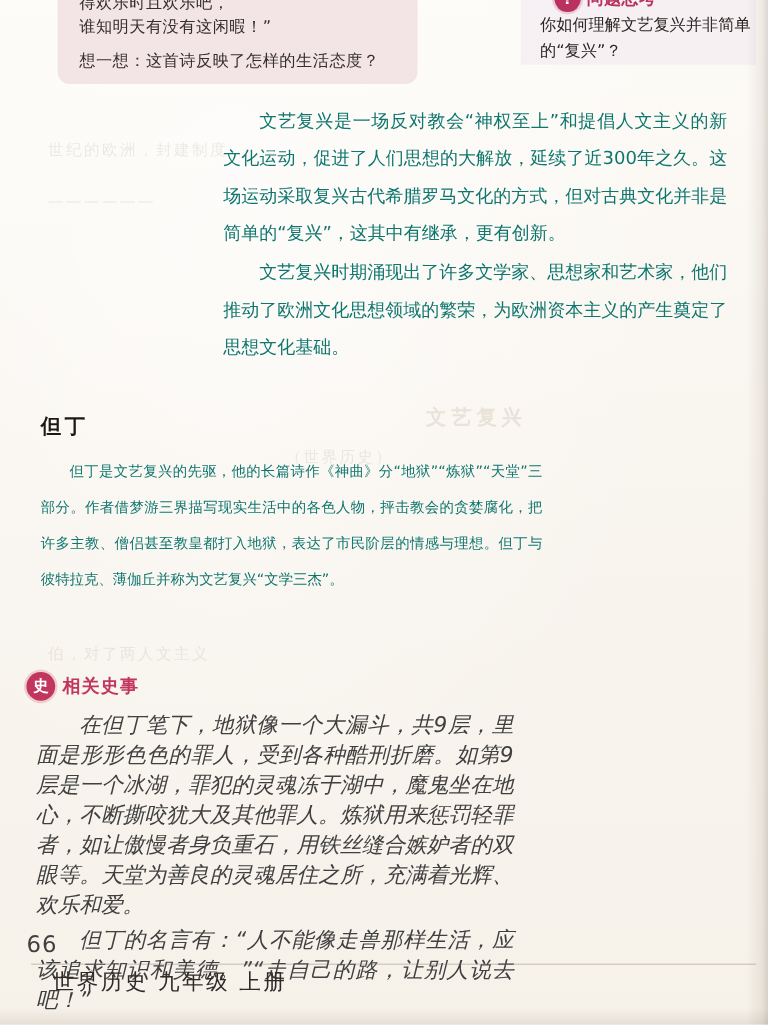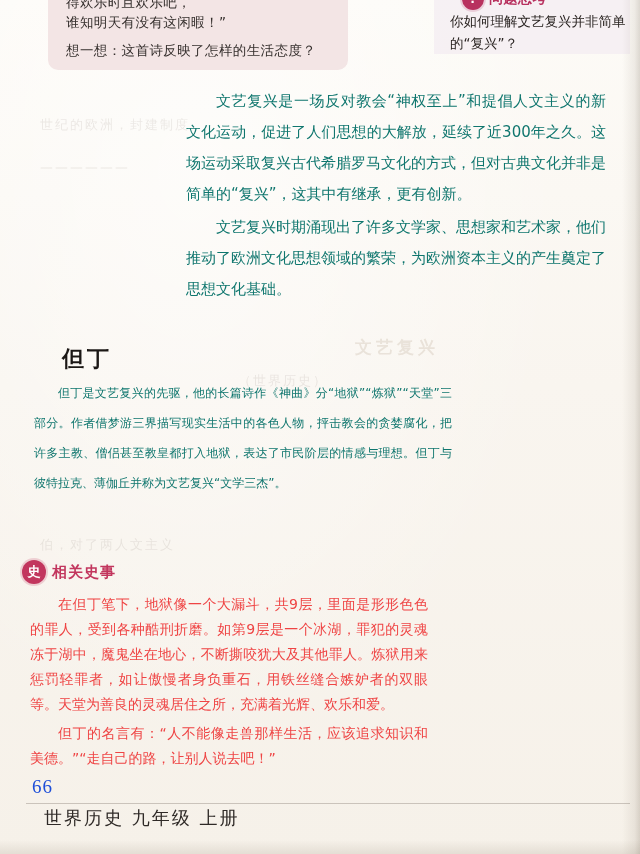--- a/index.html
+++ b/index.html
@@ -115,25 +115,24 @@
     text-justify: inter-ideograph;
     color: #0f766e;
     margin: 0 0 0 0;
     text-indent: 2em;
   }
   .para + .para { margin-top: 2px; }
 
   .section-head {
     position: absolute;
     left: 34px; top: 344px;
-    font-size: 22px;
+    font-size: 17px;
     letter-spacing: 3px;
     color: #1b1715;
     font-weight: bold;
-    margin-left: 28px;
   }
 
   .dante-col {
     position: absolute;
     left: 34px; top: 378px;
     width: 418px;
   }
   .dante-col .para { font-size: 12px; line-height: 30px; }
 
   
@@ -265,44 +264,44 @@
   }
   .rh-title {
     font-size: 15px; color: #c2365e; font-weight: bold; letter-spacing: 1px;
   }
   .rh-body {
     position: absolute;
     left: 30px; top: 592px;
     width: 398px;
   }
   .rh-body .para {
-    font-size: 14px;
+    font-size: 18px;
     line-height: 25px;
-    color: #ef4444;
+    color: #404040;
+    font-style: italic;
   }
   .rh-body .para + .para { margin-top: 4px; }
 
   
   .footer {
     position: absolute;
     left: 0; right: 0; bottom: 0;
     height: 84px;
   }
   .footer-rule {
     position: absolute;
     left: 26px; right: 10px; bottom: 50px;
     height: 1px;
     background: rgba(120,110,100,0.35);
   }
   .page-num {
     position: absolute;
-    left: 32px; bottom: 56px;
-    font-size: 19px; color: #1d4ed8;
+    left: 22px; bottom: 56px;
+    font-size: 19px; color: #404040;
     letter-spacing: 1px;
-    font-family: Liberation Serif, serif;
   }
   .footer-text {
     position: absolute;
     left: 44px; bottom: 24px;
     font-size: 18px;
     color: #2f2a27;
     letter-spacing: 2px;
   }
   .edge-shadow {
     position: absolute;

